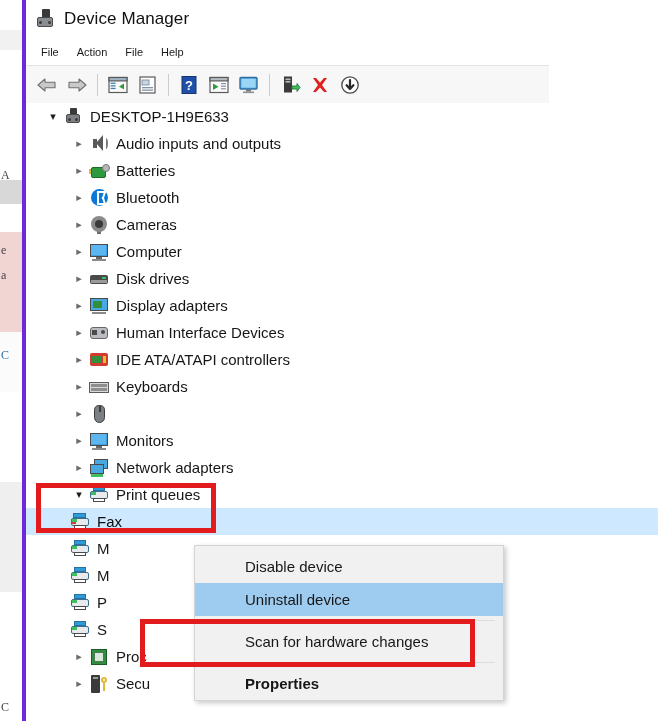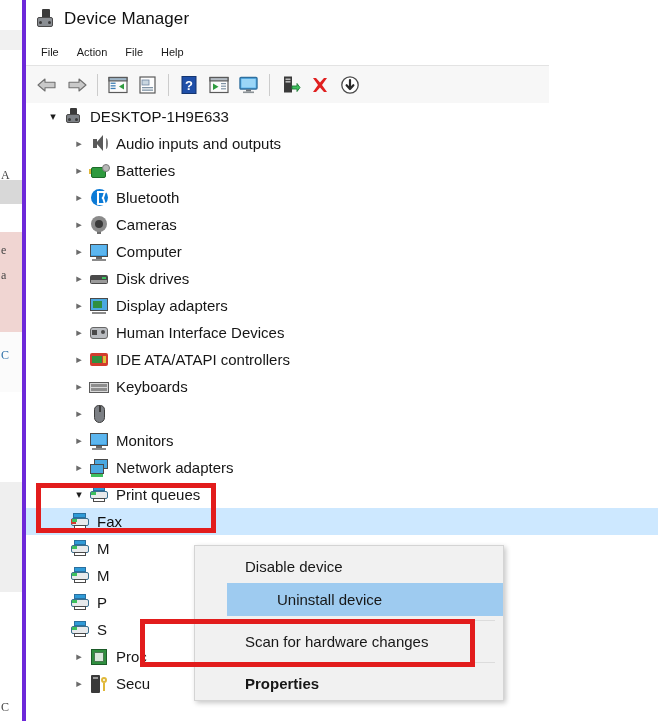--- a/index.html
+++ b/index.html
@@ -251,21 +251,21 @@
   }
   .mi {
     height: 33px;
     display: flex;
     align-items: center;
     padding-left: 50px;
     font-size: 15px;
     color: #171717;
     white-space: nowrap;
   }
-  .mi.hl { background: #9ecbf0; margin-left: 32px; }
+  .mi.hl { background: #9ecbf0; }
   .mi.bold { font-weight: bold; }
   .mi-sep {
     height: 1px;
     background: #dcdcdc;
     margin: 4px 8px 4px 8px;
   }
 
   
   .redbox {
     position: absolute;

